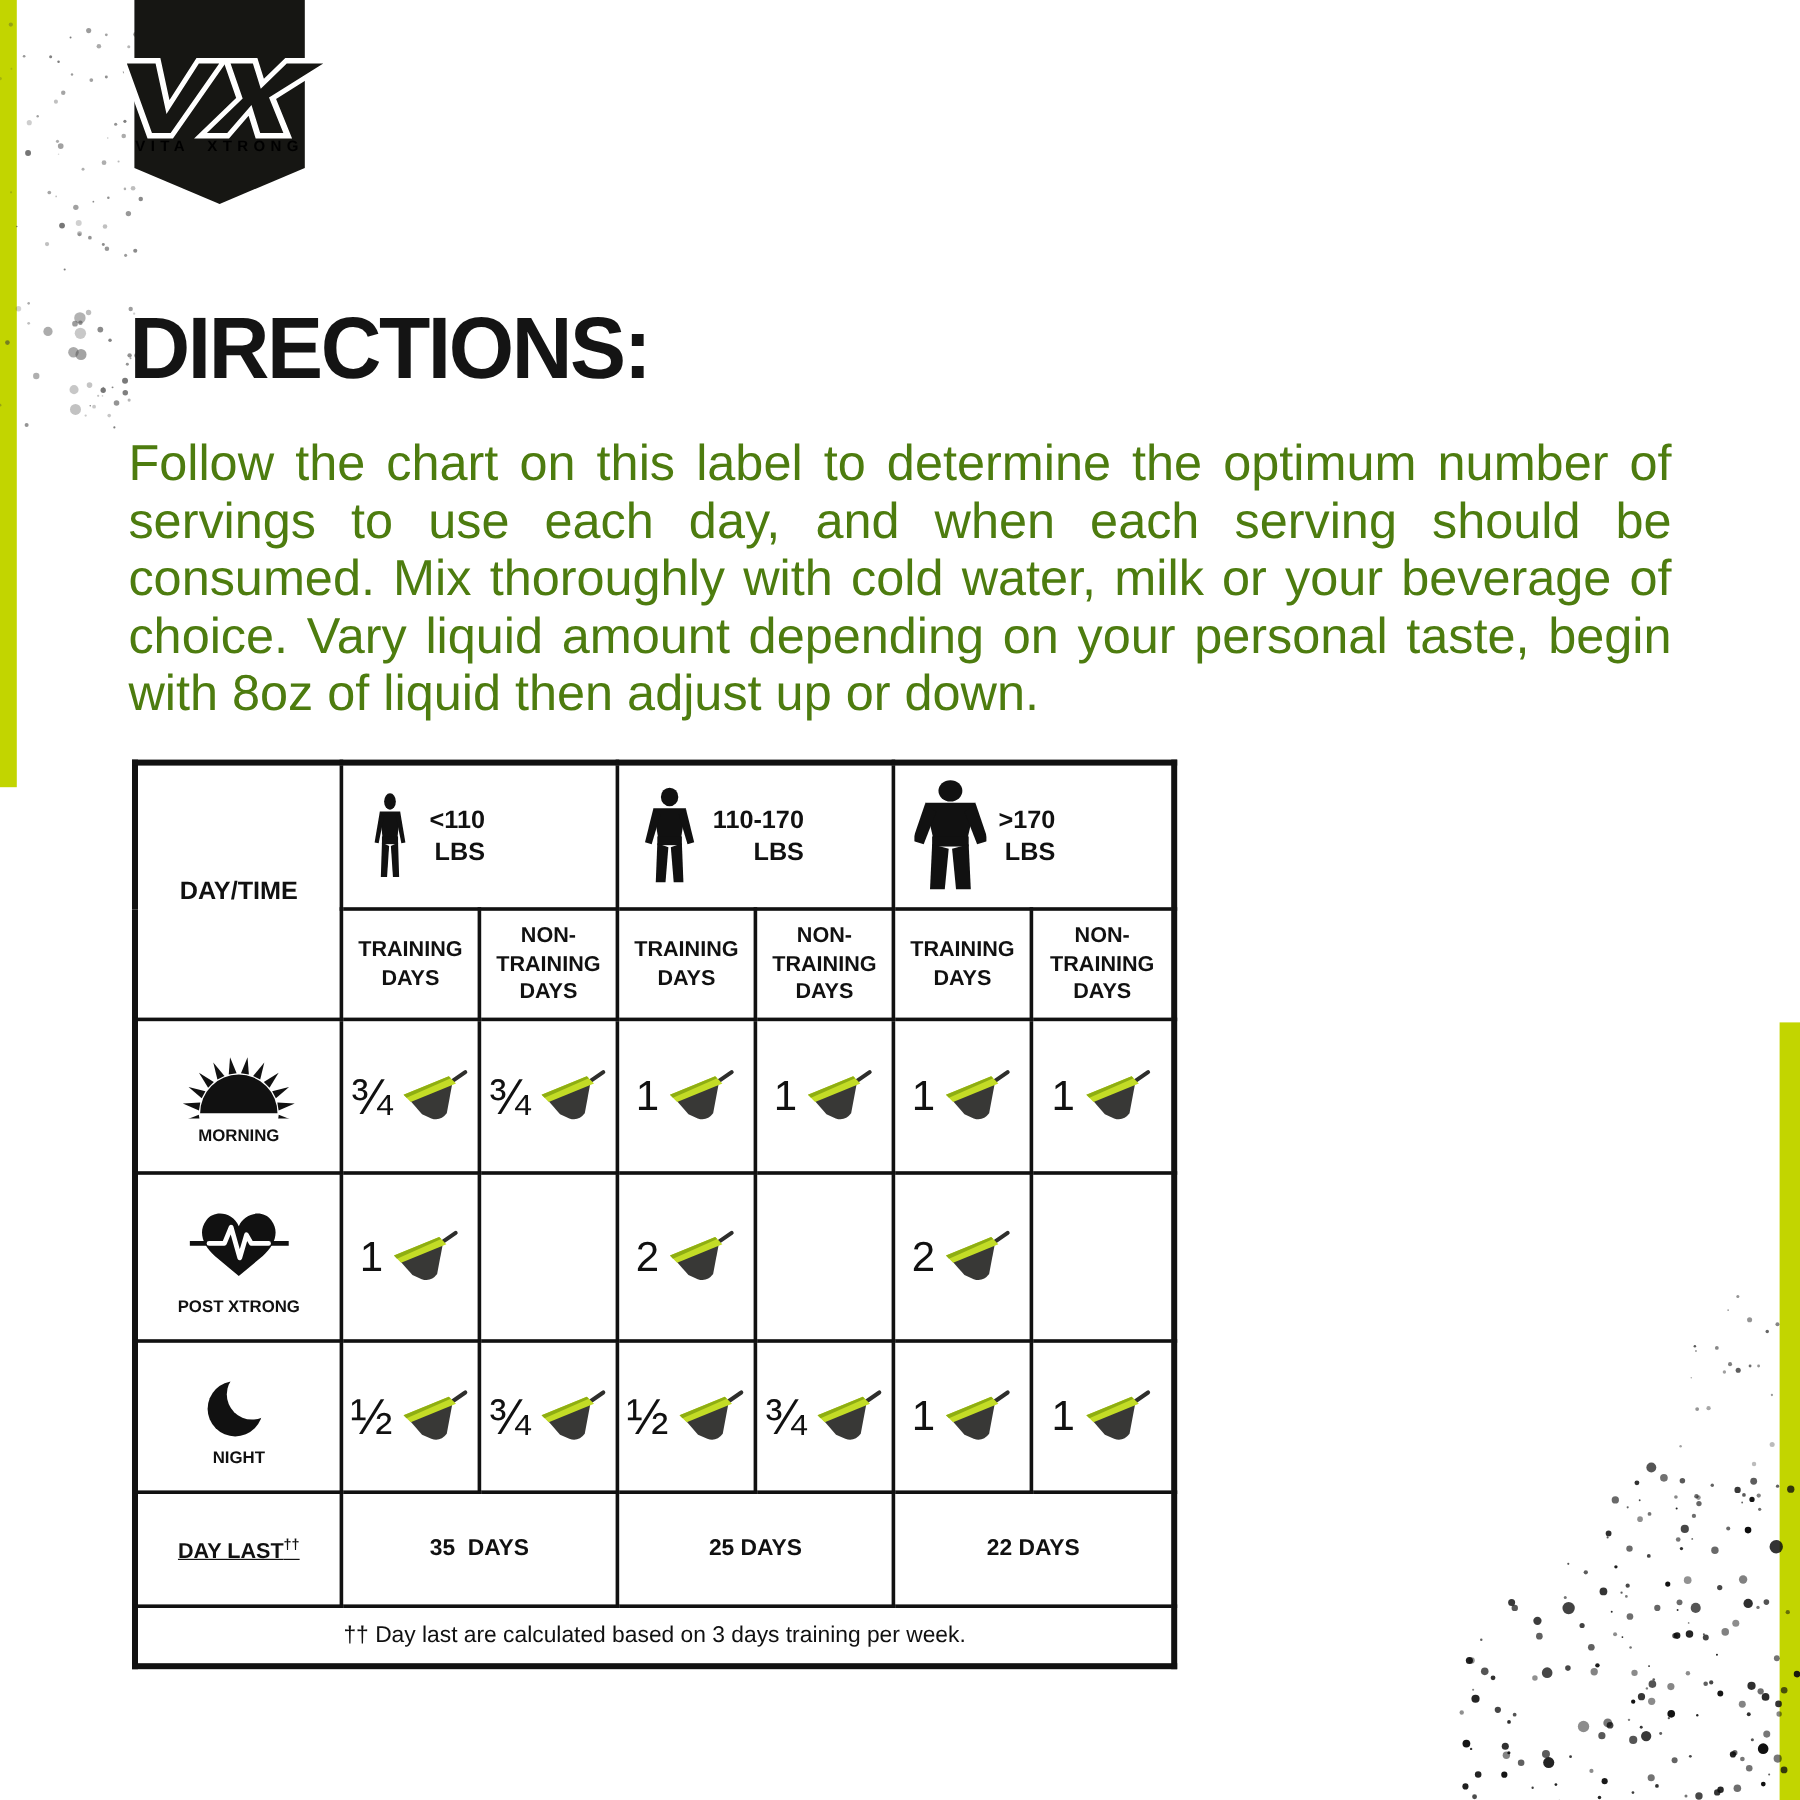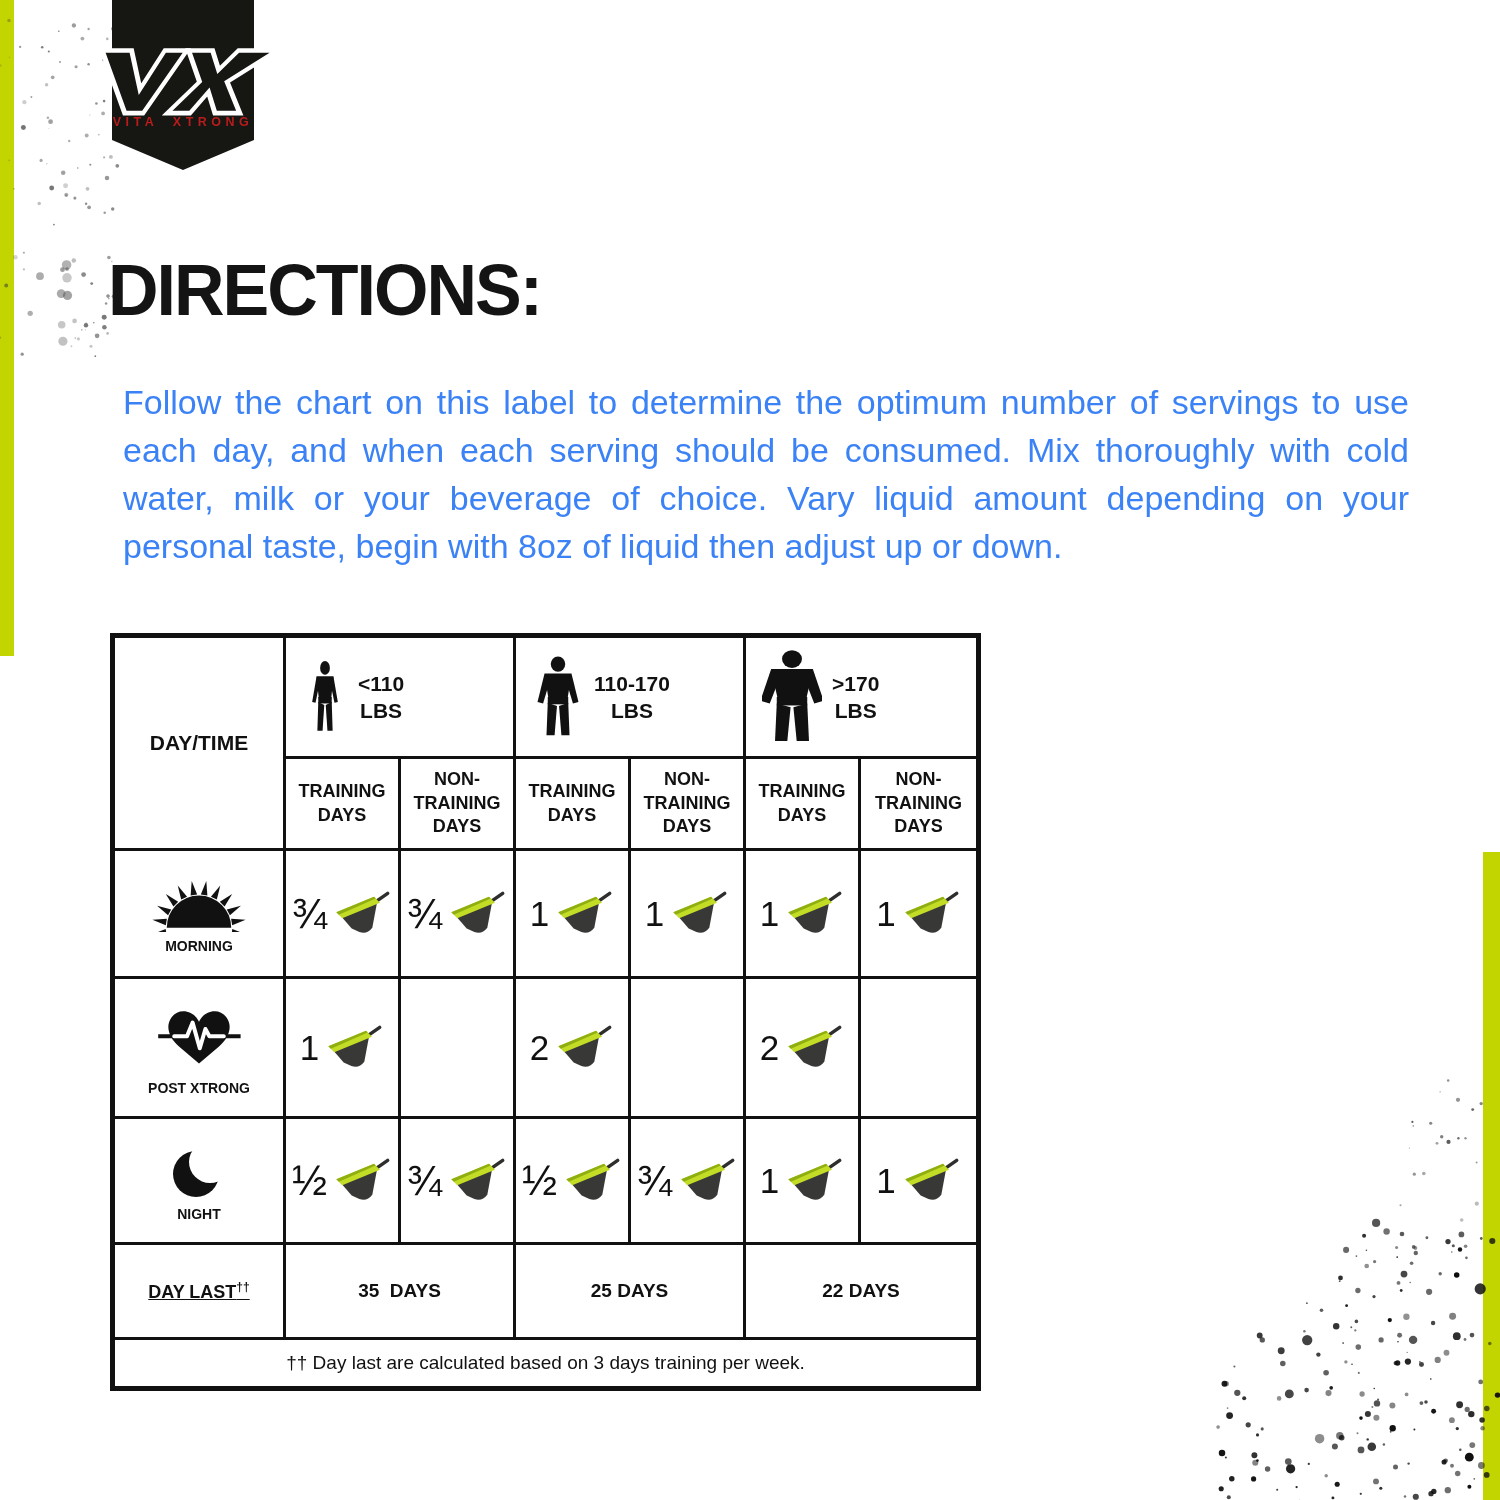--- a/index.html
+++ b/index.html
@@ -12,36 +12,36 @@
   .accent-bar.right{right:0; top:852px; width:17px; height:648px;}
   .splatter{position:absolute; left:0; top:0; width:1500px; height:1500px; pointer-events:none;}
 
   
   .logo{position:absolute; left:112px; top:0; width:142px;}
   .pennant-rect{width:142px; height:140px; background:#161613;}
   .pennant-point{width:0; height:0; border-left:71px solid transparent;
     border-right:71px solid transparent; border-top:30px solid #161613;}
   .vx-mark{position:absolute; left:-29px; top:34px; width:200px; height:92px;}
   .brand-name{position:absolute; left:0; top:115px; width:142px; text-align:center;
-    color:#b91c1c; font-size:12.5px; font-weight:bold; letter-spacing:4.5px; word-spacing:7px; white-space:nowrap;}
+    color:#000000; font-size:12.5px; font-weight:bold; letter-spacing:4.5px; word-spacing:7px; white-space:nowrap;}
 
   
   .directions-title{position:absolute; left:108px; top:250px; margin:0;
     font-size:70px; font-weight:bold; letter-spacing:-2px; color:#141414; transform:scaleY(1.04);}
-  .directions-body{position:absolute; left:107px; top:362px; width:1286px; margin:16px;
-    font-size:34px; line-height:48px; text-align:justify; color:#3b82f6;}
+  .directions-body{position:absolute; left:107px; top:362px; width:1286px; margin:0;
+    font-size:42px; line-height:48px; text-align:justify; color:#4d7c0f;}
 
   
   .chart-wrap{position:absolute; left:110px; top:633px;}
   table.dose-table{border-collapse:collapse; table-layout:fixed; width:866px; background:#fff;}
   table.dose-table td{border:3px solid #111; padding:0; text-align:center; vertical-align:middle;}
   table.dose-table{border:5px solid #111;}
   td.corner{ text-align:left; padding-left:14px; font-size:21px; font-weight:bold;}
   .wg-cell{display:flex; align-items:center; justify-content:flex-start; gap:10px; padding-left:16px; height:100%;}
-  .wg-text{text-align:center; font-size:21px; font-weight:bold; line-height:1.3;}
+  .wg-text{text-align:right; font-size:21px; font-weight:bold; line-height:1.3;}
   .subhead{font-size:18px; font-weight:bold; line-height:1.3; padding:4px 6px;}
   .time-cell{font-size:14px; font-weight:bold;}
   .time-cell .t-icon{display:block; margin:0 auto 6px auto;}
   .dose-cell-inner{display:flex; align-items:center; justify-content:center; gap:5px;}
   .dose-val{font-size:35px; line-height:1;}
   .dose-val.frac{font-size:42px;}
   .scoop{flex:0 0 auto;}
   td.daylast-label{text-align:left; padding-left:14px; font-size:18px; font-weight:bold;text-decoration:underline;}
   td.daylast-label sup{font-size:12px;}
   .dl-val{font-size:19px; font-weight:bold; white-space:pre;}

